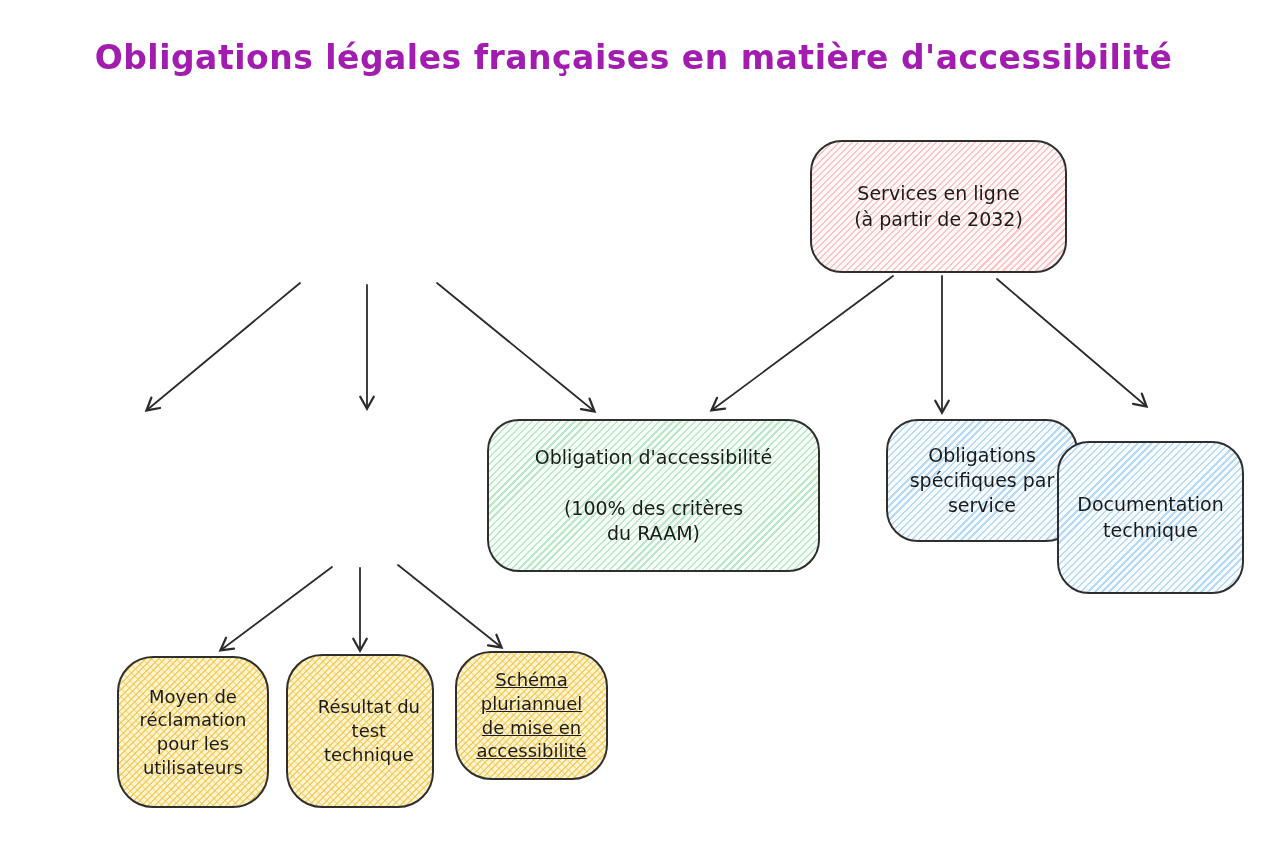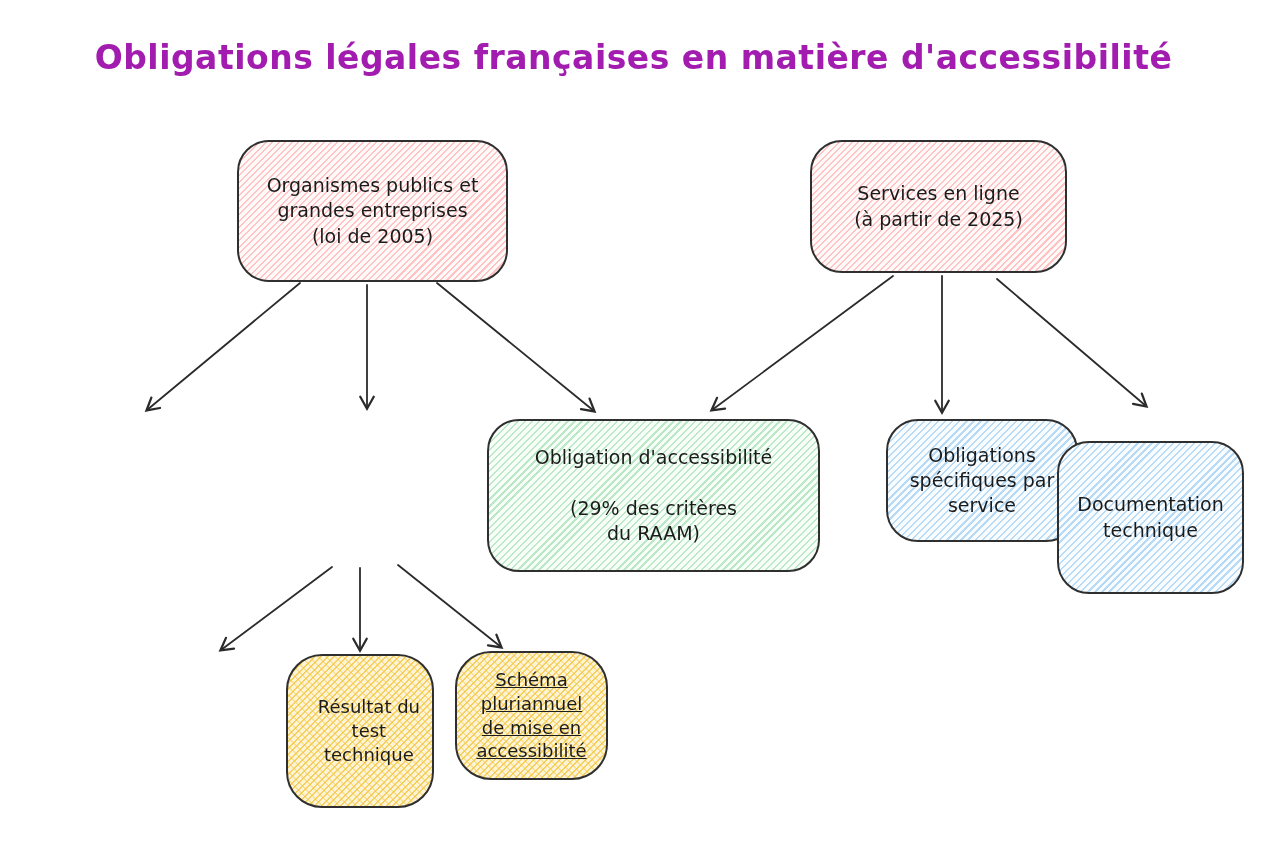--- a/index.html
+++ b/index.html
@@ -126,51 +126,52 @@
     <line x1="367" y1="285" x2="367" y2="408" marker-end="url(#arrowhead)"></line>
     <line x1="437" y1="283" x2="594" y2="411" marker-end="url(#arrowhead)"></line>
     <line x1="893" y1="276" x2="712" y2="410" marker-end="url(#arrowhead)"></line>
     <line x1="942" y1="276" x2="942" y2="412" marker-end="url(#arrowhead)"></line>
     <line x1="997" y1="279" x2="1146" y2="406" marker-end="url(#arrowhead)"></line>
     <line x1="332" y1="567" x2="221" y2="650" marker-end="url(#arrowhead)"></line>
     <line x1="360" y1="568" x2="360" y2="650" marker-end="url(#arrowhead)"></line>
     <line x1="398" y1="565" x2="501" y2="647" marker-end="url(#arrowhead)"></line>
   </svg>
 
-  <div class="node f-pink n-organismes">
-    <div class="label">Organismes publics et
-grandes entreprises
-(loi de 2005)</div>
-  </div>
 
   <div class="node f-pink n-services">
     <div class="label">Services en ligne
-(à partir de 2025)</div>
+(à partir de 2032)</div>
   </div>
 
 
 
   <div class="node f-green n-obligation">
     <div class="label">Obligation d'accessibilité
 
-(29% des critères
+(100% des critères
 du RAAM)</div>
   </div>
 
   <div class="node f-blue n-specifiques">
     <div class="label">Obligations
 spécifiques par
 service</div>
   </div>
 
   <div class="node f-blue n-documentation">
     <div class="label">Documentation
 technique</div>
   </div>
 
+  <div class="node f-gold n-moyen">
+    <div class="label">Moyen de
+réclamation
+pour les
+utilisateurs</div>
+  </div>
 
   <div class="node f-gold n-resultat">
     <div class="label">Résultat du
 test
 technique</div>
   </div>
 
   <div class="node f-gold n-schema">
     <div class="label">Schéma
 pluriannuel

